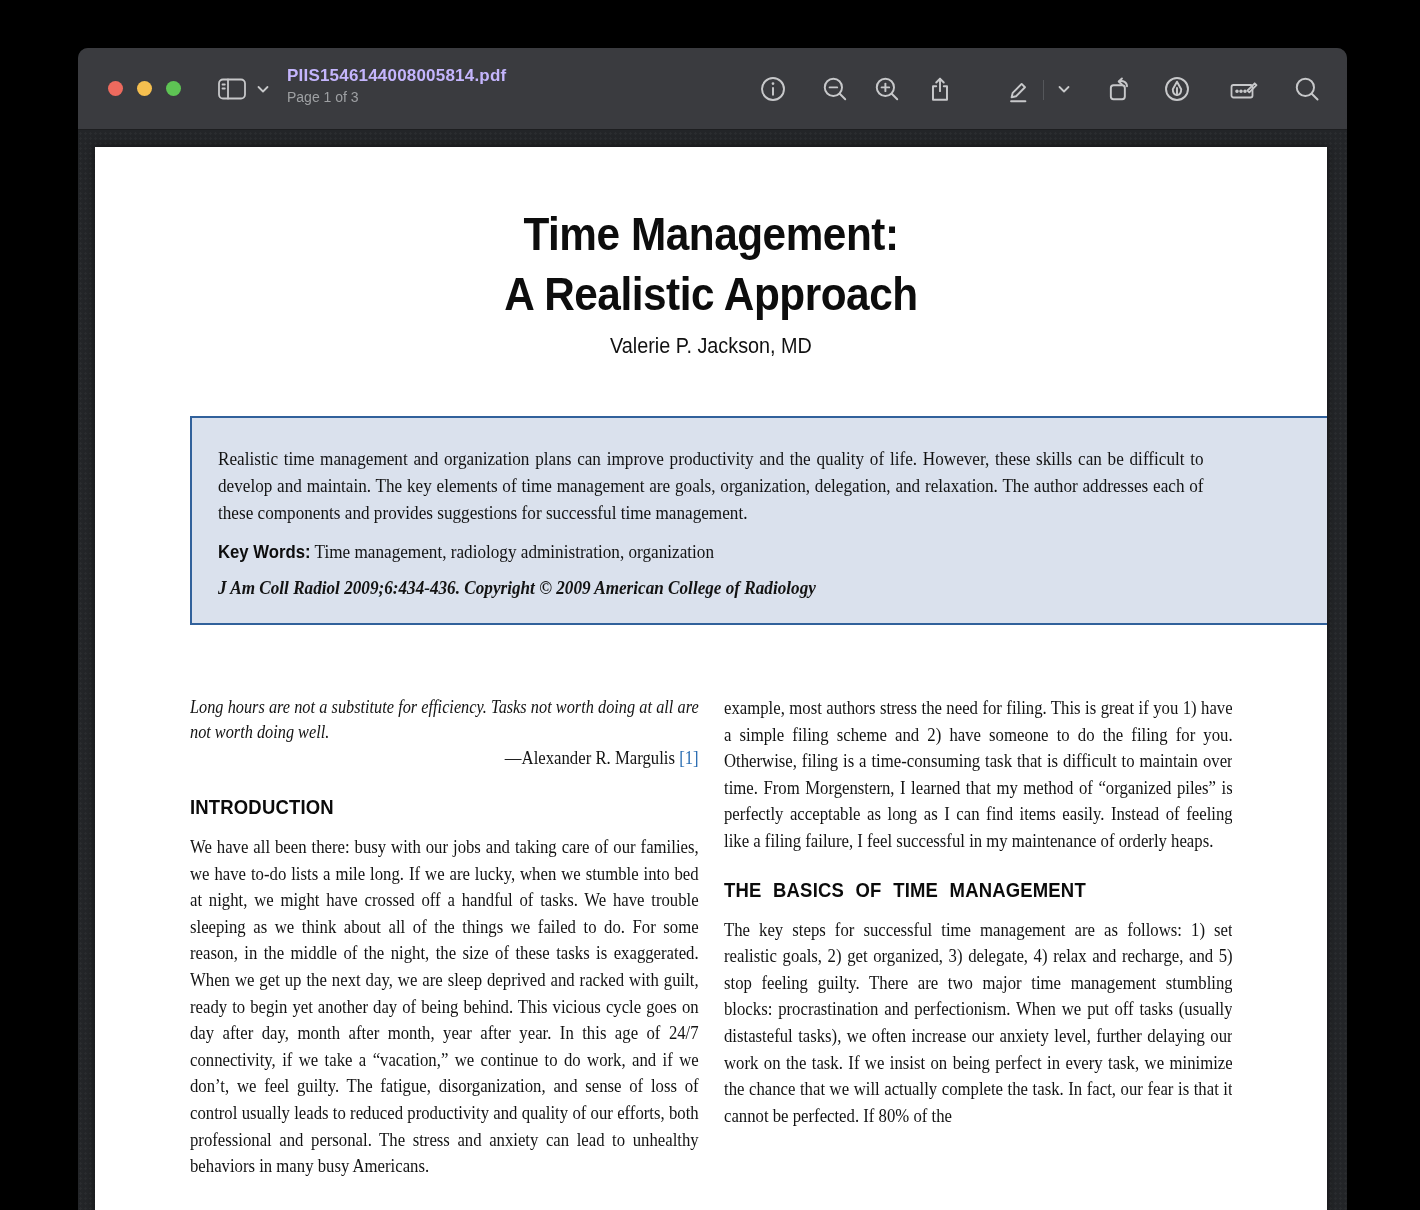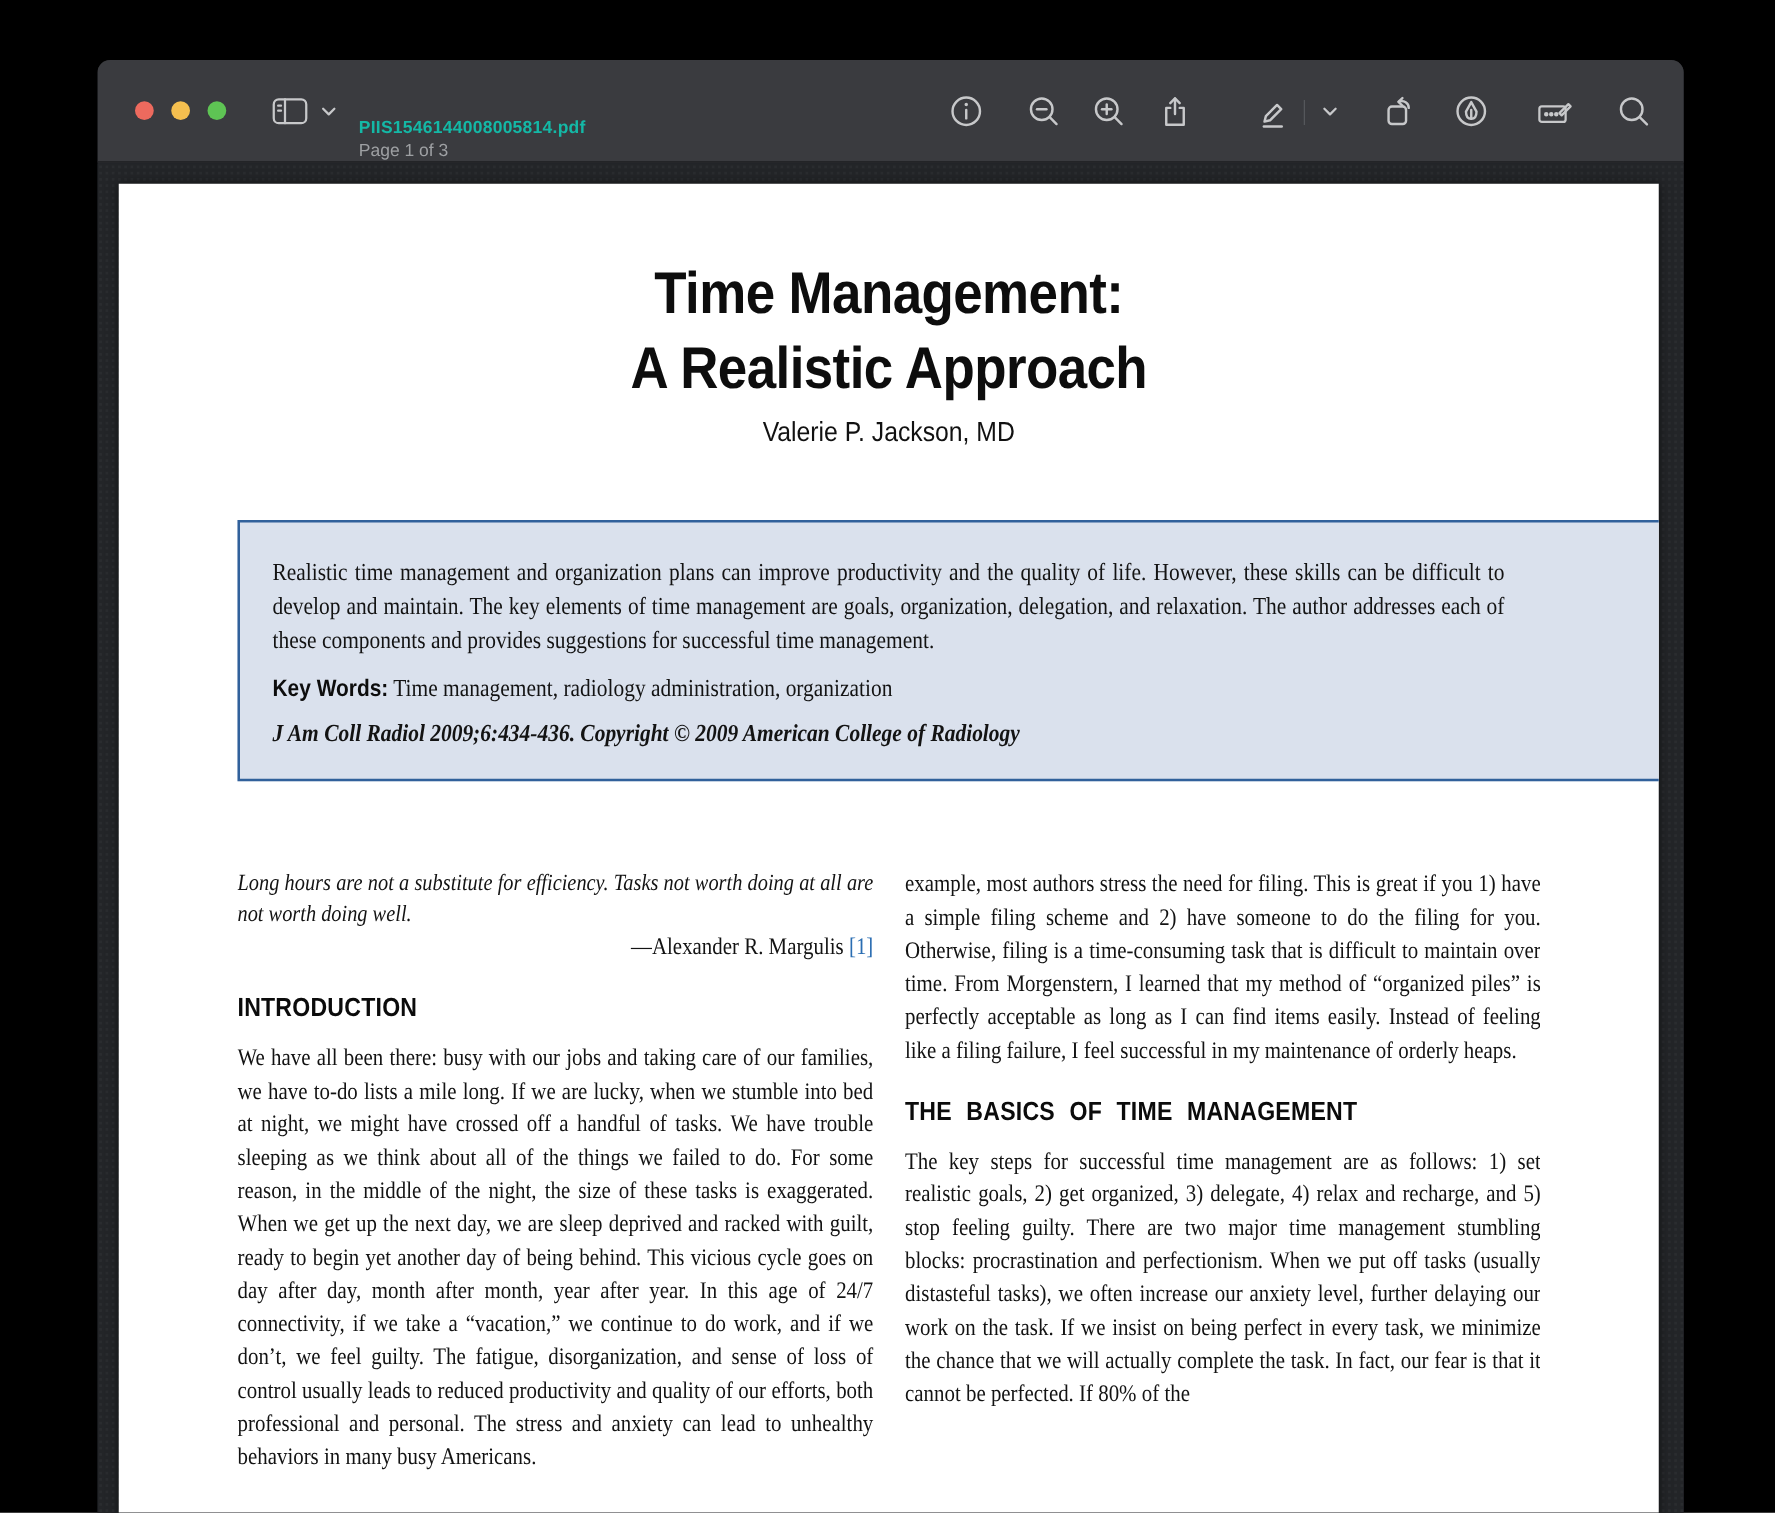--- a/index.html
+++ b/index.html
@@ -19,21 +19,21 @@
   .traffic{position:absolute;top:33px;left:30px;display:flex;gap:14px;}
   .traffic span{width:15px;height:15px;border-radius:50%;display:block;}
   .tl-red{background:var(--tl-red);} .tl-yellow{background:var(--tl-yellow);}
   .tl-green{background:var(--tl-green);}
   .tb-icon{position:absolute;top:27px;width:28px;height:28px;display:flex;
     align-items:center;justify-content:center;}
   .tb-icon svg{stroke:var(--icon);fill:none;stroke-width:1.8;
     stroke-linecap:round;stroke-linejoin:round;}
   .tb-divider{position:absolute;top:32px;width:1px;height:20px;background:#55575b;}
   .title-block{position:absolute;left:209px;top:18px;}
-  .win-title{color:#14b8a6;font-size:14px;font-weight:700;letter-spacing:.2px;margin-top:27px;}
+  .win-title{color:#c4b5fd;font-size:17px;font-weight:700;letter-spacing:.2px;}
   .win-sub{color:var(--text-secondary);font-size:14px;margin-top:3px;}
   .content{position:absolute;top:83px;left:0;right:0;bottom:0;
     background-color:var(--content-bg);
     background-image:radial-gradient(circle,#2a2c2f 1px,transparent 1.3px);
     background-size:5px 5px;}
   .page{position:absolute;left:17px;top:16px;width:1232px;height:1100px;
     background:var(--page-bg);box-shadow:0 0 8px rgba(0,0,0,.55);overflow:hidden;}
   
   .doc-title{position:absolute;left:0;top:57px;width:100%;text-align:center;
     transform:scaleX(.9);transform-origin:50% 0;color:#0d0d0d;}

